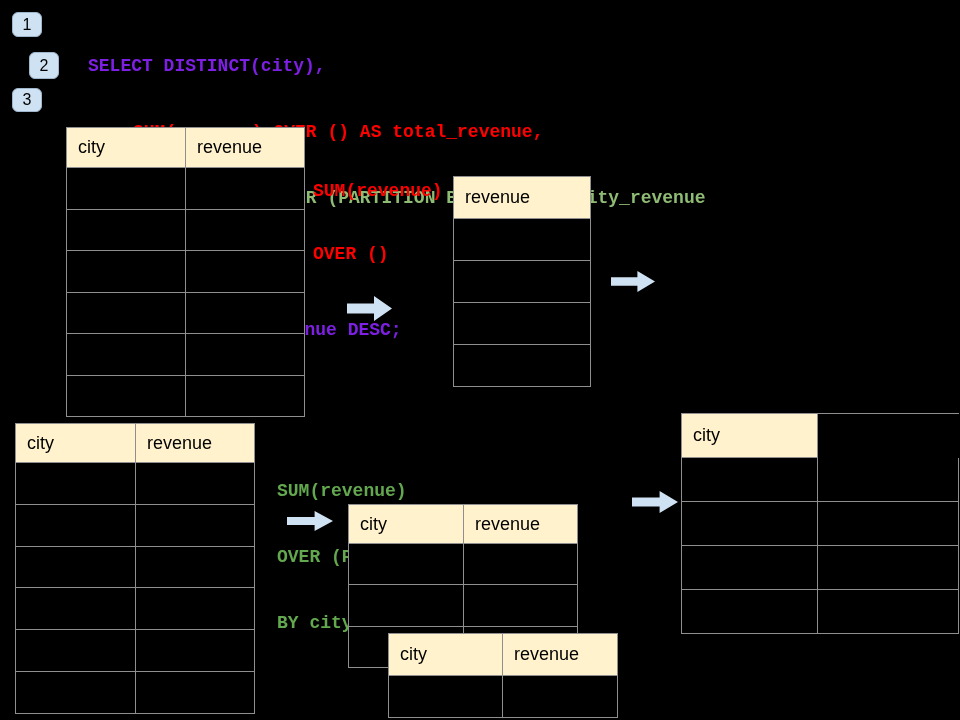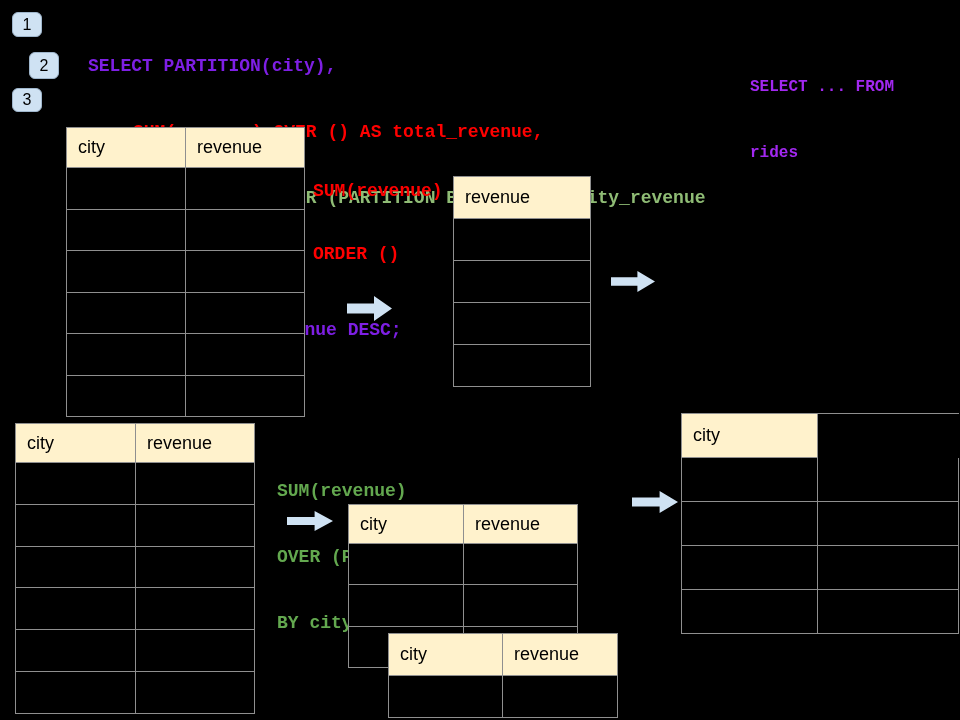--- a/index.html
+++ b/index.html
@@ -59,35 +59,31 @@
     <span>1</span>
   </div>
   <div class="badge" style="left:29px; top:52px; height:27px;">
     <span>2</span>
   </div>
   <div class="badge" style="left:12px; top:88px; height:24px;">
     <span>3</span>
   </div>
 
   <div class="code">
-    <div class="ln" style="color: rgb(126, 31, 228);">SELECT PARTITION(city),</div>
+    <div class="ln" style="color: rgb(126, 31, 228);">SELECT DISTINCT(city),</div>
     <div class="ln indent-1" style="color: rgb(255, 0, 0);">SUM(revenue) OVER () AS total_revenue,</div>
     <div class="ln indent-1" style="color: rgb(143, 188, 117);">SUM(revenue) OVER (PARTITION BY city) as city_revenue</div>
     <div class="ln indent-2" style="color: rgb(126, 31, 228);">FROM rides</div>
     <div class="ln indent-2" style="color: rgb(126, 31, 228);">ORDER by city_revenue DESC;</div>
   </div>
 
-  <div class="snippet" style="color: rgb(162, 40, 240);">
-    <div>SELECT ... FROM</div>
-    <div>rides</div>
-  </div>
 
   <div class="mono-label" style="left: 313px; top: 139px; color: rgb(255, 0, 0);">
     <div>SUM(revenue)</div>
-    <div>ORDER ()</div>
+    <div>OVER ()</div>
   </div>
 
   <div class="mono-label" style="left: 277px; top: 436px; line-height: 22px; color: rgb(99, 168, 79);">
     <div>SUM(revenue)</div>
     <div>OVER (PARTITION</div>
     <div>BY city)</div>
   </div>
 
   <div class="tbl" style="left:66px; top:127px;">
       <div class="tr">

